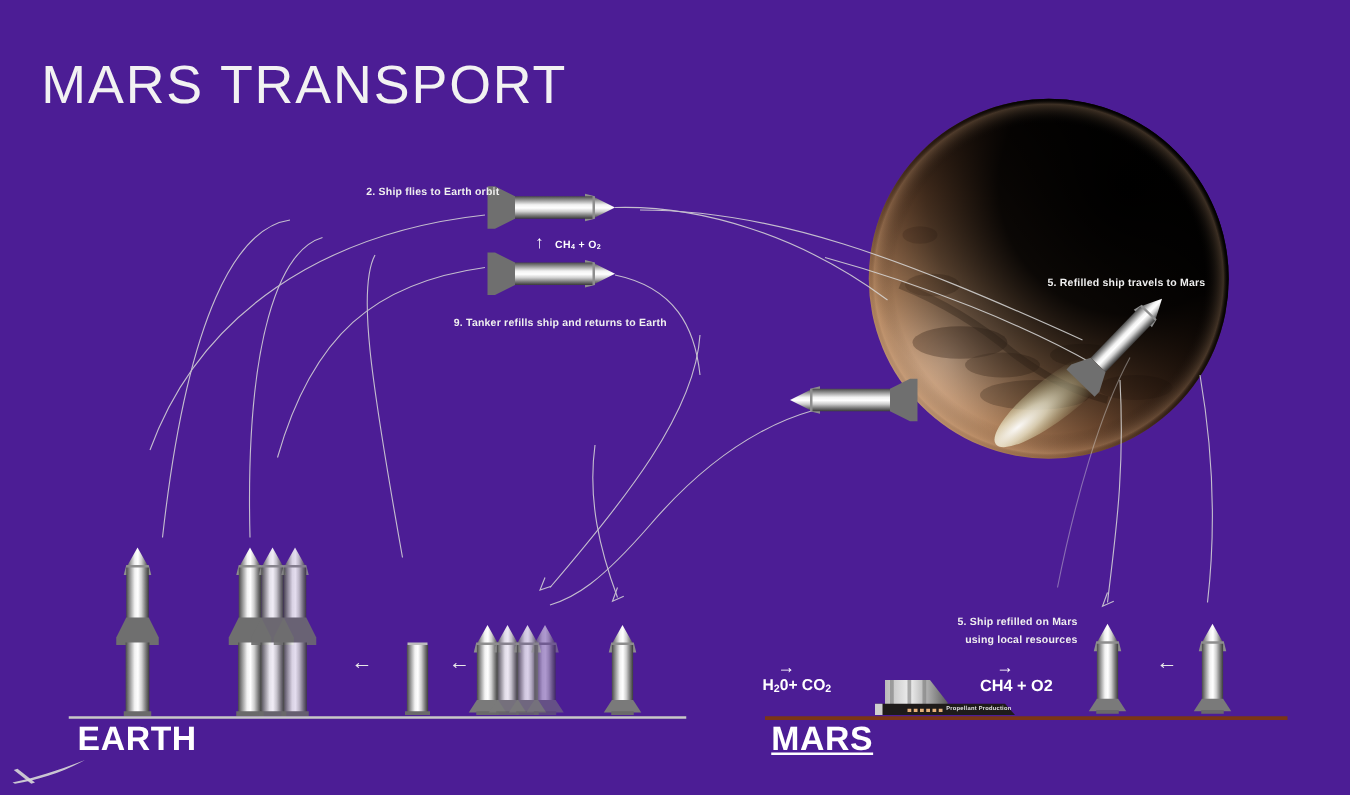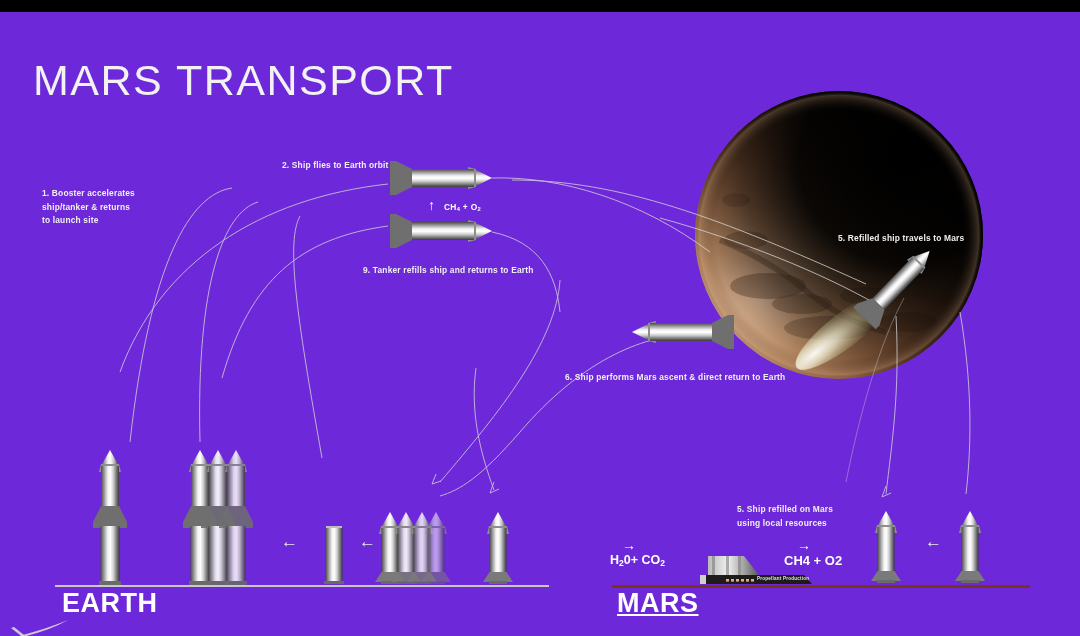--- a/index.html
+++ b/index.html
@@ -1,18 +1,18 @@
 <!DOCTYPE html>
 <html><head>
 <meta charset="utf-8">
 <style>
   html,body{margin:0;padding:0;background:#000;}
   body{width:1080px;height:636px;overflow:hidden;position:relative;
        font-family:"Liberation Sans","DejaVu Sans",sans-serif;color:#fff;}
-  #stage{position:absolute;inset:0;background:#6d28d9;overflow:hidden;margin-top:12px;}
+  #stage{position:absolute;inset:0;background:#4c1d95;overflow:hidden;}
 
   
   #title{position:absolute;left:33px;top:47px;font-size:43px;letter-spacing:1.5px;
          font-weight:400;color:#f2f2f2;line-height:1;white-space:nowrap;}
 
   
   #mars-planet{position:absolute;left:650px;top:78px;width:378px;height:290px;}
 
   
   .ground{position:absolute;height:2px;}
@@ -21,24 +21,24 @@
 
   
   .planet-caption{position:absolute;font-size:27px;font-weight:700;letter-spacing:.5px;color:#fff;}
   #earth-caption{left:62px;top:576px;}
   #mars-caption{left:617px;top:576px;text-decoration:underline;}
 
   
   .step{position:absolute;font-size:8.4px;font-weight:700;line-height:1.62;color:#efefef;
         letter-spacing:.18px;white-space:pre-line;}
   #step1{left:42px;top:175px;}
-  #step2{left:282px;top:147px;}
+  #step2{left:293px;top:147px;}
   #step3{left:363px;top:252px;}
   #step4{left:838px;top:220px;}
-  #step5{left:737px;top:491px;text-align:left;}
+  #step5{left:766px;top:491px;text-align:right;}
   #step6{left:565px;top:359px;}
 
   
   .chem{position:absolute;font-weight:700;color:#fff;white-space:nowrap;}
   #chem-orbit{left:444px;top:190px;font-size:8.4px;letter-spacing:.3px;}
   #chem-in{left:610px;top:541px;font-size:12.5px;}
   #chem-out{left:784px;top:541px;font-size:13px;}
   .chem sub{font-size:.68em;vertical-align:-.22em;}
 
   
@@ -285,29 +285,25 @@
   </svg>
   <div id="plant-label">Propellant Production</div>
 
   <div class="ground" id="earth-ground"></div>
   <div class="ground" id="mars-ground"></div>
 
   <div id="title">MARS TRANSPORT</div>
   <div class="planet-caption" id="earth-caption">EARTH</div>
   <div class="planet-caption" id="mars-caption">MARS</div>
 
-  <div class="step" id="step1">1.  Booster accelerates
-     ship/tanker &amp; returns
-     to launch site</div>
   <div class="step" id="step2">2. Ship flies to Earth orbit</div>
   <div class="step" id="step3">9. Tanker refills ship and returns to Earth</div>
   <div class="step" id="step4">5. Refilled ship travels to Mars</div>
   <div class="step" id="step5">5. Ship refilled on Mars
      using local resources</div>
-  <div class="step" id="step6">6. Ship performs Mars ascent &amp; direct return to Earth</div>
 
   <div class="uarrow" id="arrow-up-orbit">↑</div>
   <div class="chem" id="chem-orbit">CH<sub>4</sub> + O<sub>2</sub></div>
 
   <div class="uarrow" id="arrow-in">→</div>
   <div class="chem" id="chem-in">H<sub>2</sub>0+ CO<sub>2</sub></div>
 
   <div class="uarrow" id="arrow-out">→</div>
   <div class="chem" id="chem-out">CH4 + O2</div>
 

